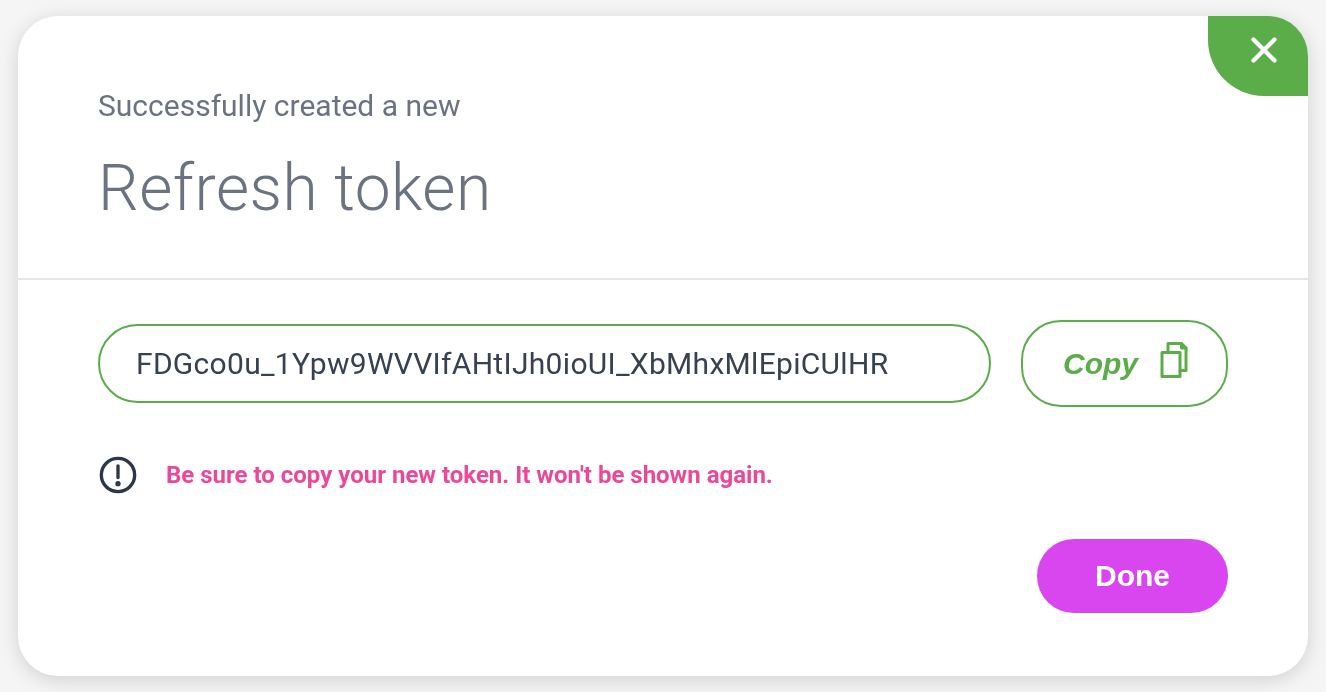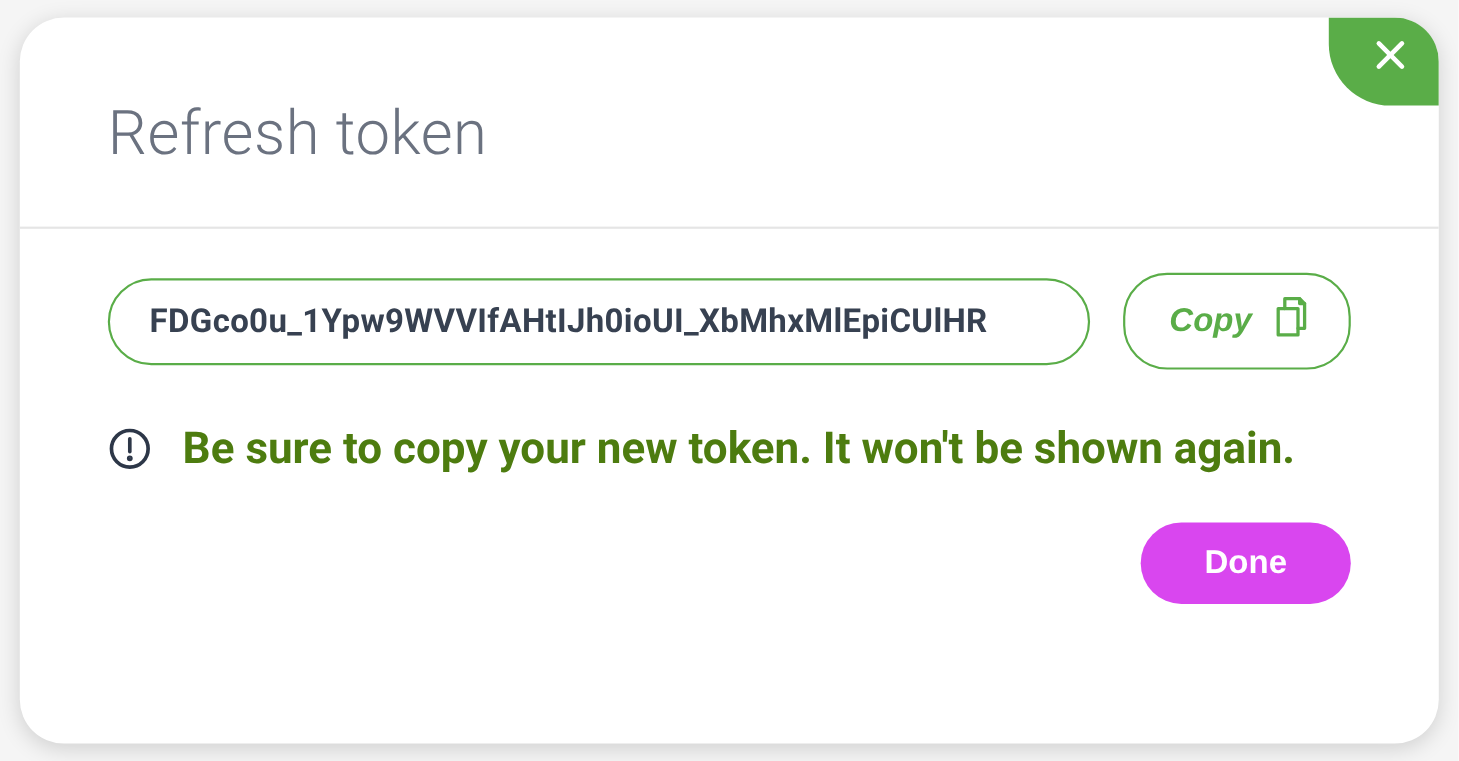--- a/index.html
+++ b/index.html
@@ -48,42 +48,42 @@
       padding: 72px 80px 52px 80px;
       border-bottom: 2px solid #e5e5e5;
     }
     .subtitle {
       font-size: 30px;
       color: #6b7280;
       font-weight: 400;
       margin-bottom: 28px;
     }
     .title {
-      font-size: 56px;
+      font-size: 64px;
       color: #6b7280;
       font-weight: 300;
       letter-spacing: 0.5px;
     }
     .content {
       padding: 40px 80px 40px 80px;
     }
     .token-row {
       display: flex;
       gap: 30px;
       align-items: center;
       margin-bottom: 48px;
     }
     .token-field {
       flex: 1;
       border: 2px solid #5aad48;
       border-radius: 40px;
       padding: 20px 36px;
       font-size: 30px;
       color: #374151;
-      font-weight: 700;
+      font-weight: 400;
       background: #ffffff;
       white-space: nowrap;
       overflow: hidden;
       letter-spacing: 0.3px;
     }
     .copy-btn {
       display: flex;
       align-items: center;
       gap: 18px;
       border: 2px solid #5aad48;
@@ -105,22 +105,22 @@
       align-items: center;
       gap: 28px;
       margin-bottom: 44px;
     }
     .warning-icon {
       width: 40px;
       height: 40px;
       flex-shrink: 0;
     }
     .warning-text {
-      font-size: 40px;
-      color: #4d7c0f;
+      font-size: 24px;
+      color: #ec4899;
       font-weight: 700;
     }
     .footer {
       display: flex;
       justify-content: flex-end;
     }
     .done-btn {
       background: #d946ef;
       color: #ffffff;
       font-size: 30px;
@@ -139,20 +139,21 @@
   <div class="close-btn">
     <span>
       <svg viewBox="0 0 24 24" fill="none" stroke="#ffffff" stroke-width="2.8" stroke-linecap="round">
         <line x1="5" y1="5" x2="19" y2="19"></line>
         <line x1="19" y1="5" x2="5" y2="19"></line>
       </svg>
     </span>
   </div>
 
   <div class="header">
+    <div class="subtitle">Successfully created a new</div>
     <div class="title">Refresh token</div>
   </div>
 
   <div class="content">
     <div class="token-row">
       <div class="token-field">FDGco0u_1Ypw9WVVIfAHtIJh0ioUI_XbMhxMlEpiCUlHR</div>
       <button class="copy-btn">
         <span>Copy</span>
         <span>
           <svg viewBox="0 0 24 26" fill="none" stroke="#5aad48" stroke-width="2" stroke-linejoin="round" stroke-linecap="round">

